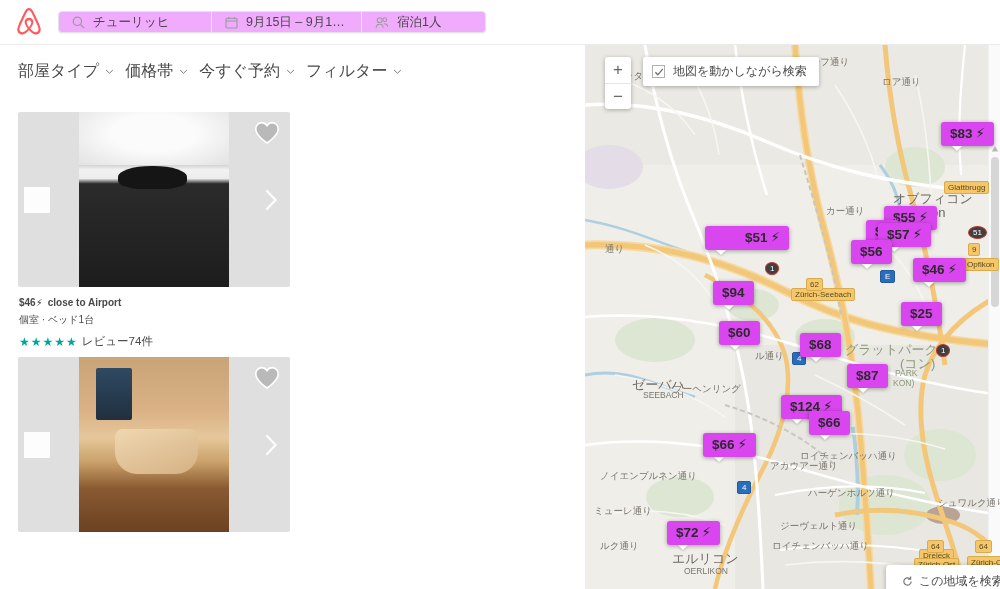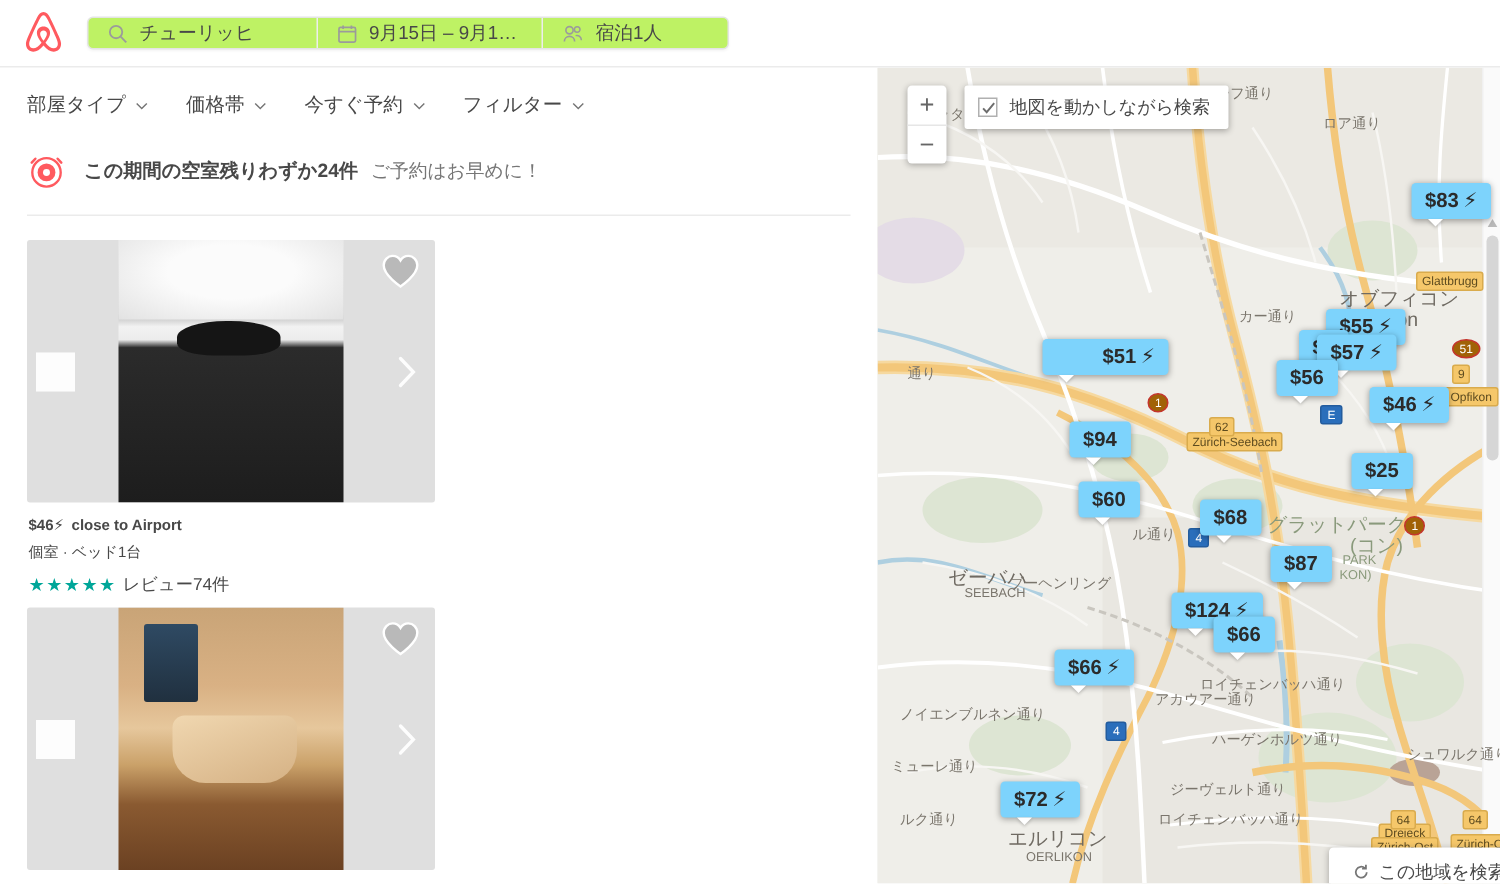--- a/index.html
+++ b/index.html
@@ -19,21 +19,21 @@
     position: absolute; top: 0; left: 0; width: 1000px; height: 45px;
     background: #fff; border-bottom: 1px solid #ebebeb;
     display: flex; align-items: center; z-index: 40;
   }
   .logo { width: 58px; display: flex; justify-content: center; align-items: center; }
   .logo svg { display: block; }
 
   .searchbar {
     display: flex; align-items: flex-start; height: 22px;
     border: 1px solid #e4e4e4; border-radius: 4px;
-    background: #bef264; box-shadow: 0 1px 2px rgba(0,0,0,0.05);
+    background: #f0abfc; box-shadow: 0 1px 2px rgba(0,0,0,0.05);
     overflow: hidden;
   }
   .sb-seg {
     display: flex; align-items: center; gap: 8px;
     height: 100%; padding: 0 13px;
     font-size: 12.5px; color: #484848; white-space: nowrap;
   }
   .sb-seg + .sb-seg { border-left: 1px solid #ededed; }
   .sb-seg .ic { display: flex; align-items: center; color: #9b9b9b; flex: none; }
   .sb-dest { width: 152px; }
@@ -60,22 +60,22 @@
     background: radial-gradient(circle at 30% 60%, #b9c3a4 0 30%, transparent 32%),
                 radial-gradient(circle at 75% 40%, #7e8b66 0 35%, transparent 37%);
   }
 
   
   .left {
     position: absolute; top: 45px; left: 0; width: 585px; height: 544px;
     background: #fff; overflow: hidden;
   }
   .filters {
-    display: flex; align-items: center; gap: 25px;
-    padding: 16px 17px 14px 18px; font-size: 13px; color: #484848;
+    display: flex; align-items: center; gap: 11px;
+    padding: 16px 17px 14px 18px; font-size: 16px; color: #484848;
   }
   .filter-pill { display: flex; align-items: center; gap: 6px; cursor: pointer; white-space: nowrap; }
   .chev { width: 9px; height: 9px; color: #767676; display: block; }
 
   .banner {
     margin: 4px 18px 0 18px; padding: 4px 0 16px 0;
     display: flex; align-items: center; gap: 12px;
     border-bottom: 1px solid #ebebeb;
   }
   .banner-icon { flex: none; width: 26px; height: 26px; }
@@ -175,21 +175,21 @@
   .cbox svg { display: block; }
   .redo {
     position: absolute; left: 301px; bottom: -9px; z-index: 22;
     background: #fff; border-radius: 3px; box-shadow: 0 1px 5px rgba(0,0,0,.3);
     padding: 8px 16px; font-size: 12px; color: #484848; white-space: nowrap;
     display: flex; align-items: center; gap: 6px; cursor: pointer;
   }
 
   .pin {
     position: absolute; z-index: 12;
-    background: #7dd3fc; border-radius: 3px;
+    background: #d946ef; border-radius: 3px;
     box-shadow: 0 1px 4px rgba(0,0,0,.35);
     padding: 4px 9px; font-size: 13.5px; font-weight: bold; color: #2b2b2b;
     white-space: nowrap; cursor: pointer; line-height: 1.15;
   }
   .pin::after {
     content: ""; position: absolute; left: 11px; bottom: -5px;
     border-left: 5px solid transparent; border-right: 5px solid transparent;
     border-top: 5px solid #fff;
     filter: drop-shadow(0 1px 1px rgba(0,0,0,.2));
   }
@@ -200,21 +200,21 @@
     white-space: nowrap; pointer-events: none;
   }
   .maplabel.big { font-size: 13px; color: #6f6a62; }
   .maplabel.sm { font-size: 8.5px; }
   .maplabel.park { color: #8a9a7c; }
   .shield {
     position: absolute; z-index: 9; background: #f5c76a; color: #5d4b1f;
     font-size: 8px; border-radius: 2px; padding: 1px 3px; border: 1px solid #d9ab4d;
     white-space: nowrap; pointer-events: none;
   }
-  .shield.red { background: #a16207; color: #fff; border-color: #c4352d; border-radius: 50%; padding: 1px 4px; }
+  .shield.red { background: #404040; color: #fff; border-color: #c4352d; border-radius: 50%; padding: 1px 4px; }
   .shield.blue { background: #2a6ebb; color: #fff; border-color: #235c9e; border-radius: 2px; padding: 1px 4px; }
 </style>
 </head>
 <body>
 
 <div class="app">
 
   <div class="header">
     <div class="logo">
       <svg width="30" height="32" viewBox="0 0 32 34" aria-hidden="true">
@@ -280,32 +280,20 @@
           </svg>
       </div>
       <div class="filter-pill">
         <span>フィルター</span>
         <svg class="chev" viewBox="0 0 12 12">
             <path d="M1.5 4 6 8.4 10.5 4" fill="none" stroke="#767676" stroke-width="1.3"></path>
           </svg>
       </div>
     </div>
 
-    <div class="banner">
-      <svg class="banner-icon" viewBox="0 0 28 28">
-        <circle cx="14" cy="15" r="10.2" fill="none" stroke="#ff5a5f" stroke-width="1.7"></circle>
-        <circle cx="14" cy="15" r="6.4" fill="#ff5a5f"></circle>
-        <circle cx="14" cy="15" r="2.5" fill="#fff"></circle>
-        <path d="M6 5.2 3.4 8M22 5.2 24.6 8" stroke="#ff5a5f" stroke-width="1.8" fill="none" stroke-linecap="round"></path>
-      </svg>
-      <div>
-        <span class="banner-strong">この期間の空室残りわずか24件</span>
-        <span class="banner-sub">ご予約はお早めに！</span>
-      </div>
-    </div>
 
     <div class="grid">
 
       <div class="card">
         <div class="card-media">
           <div class="photo p1"></div>
           <div class="arrow left">
             <svg width="15" height="22" viewBox="0 0 15 22">
                 <path d="M12 2 3.4 11 12 20" fill="none" stroke="#fff" stroke-width="2.2" stroke-linecap="round"></path>
               </svg>
@@ -485,21 +473,21 @@
       <div class="shield " style="left: 342px; top: 495px;">64</div>
       <div class="shield " style="left: 390px; top: 495px;">64</div>
       <div class="shield " style="left: 383px; top: 198px;">9</div>
       <div class="shield red" style="left: 180px; top: 217px;">1</div>
       <div class="shield red" style="left: 351px; top: 299px;">1</div>
       <div class="shield red" style="left: 383px; top: 181px;">51</div>
       <div class="shield blue" style="left: 207px; top: 307px;">4</div>
       <div class="shield blue" style="left: 152px; top: 436px;">4</div>
       <div class="shield blue" style="left: 295px; top: 225px;">E</div>
       <div class="pin" style="left: 356px; top: 77px;"><span>$83</span><span class="b">⚡</span></div>
-      <div class="pin" style="left: 110px; top: 181px; padding-left: 40px;"><span>$51</span><span class="b">⚡</span></div>
+      <div class="pin" style="left: 120px; top: 181px; padding-left: 40px;"><span>$51</span><span class="b">⚡</span></div>
       <div class="pin" style="left: 299px; top: 161px;"><span>$55</span><span class="b">⚡</span></div>
       <div class="pin" style="left: 281px; top: 175px;"><span>$4</span></div>
       <div class="pin" style="left: 293px; top: 178px;"><span>$57</span><span class="b">⚡</span></div>
       <div class="pin" style="left: 266px; top: 195px;"><span>$56</span></div>
       <div class="pin" style="left: 328px; top: 213px;"><span>$46</span><span class="b">⚡</span></div>
       <div class="pin" style="left: 128px; top: 236px;"><span>$94</span></div>
       <div class="pin" style="left: 316px; top: 257px;"><span>$25</span></div>
       <div class="pin" style="left: 134px; top: 276px;"><span>$60</span></div>
       <div class="pin" style="left: 215px; top: 288px;"><span>$68</span></div>
       <div class="pin" style="left: 262px; top: 319px;"><span>$87</span></div>

